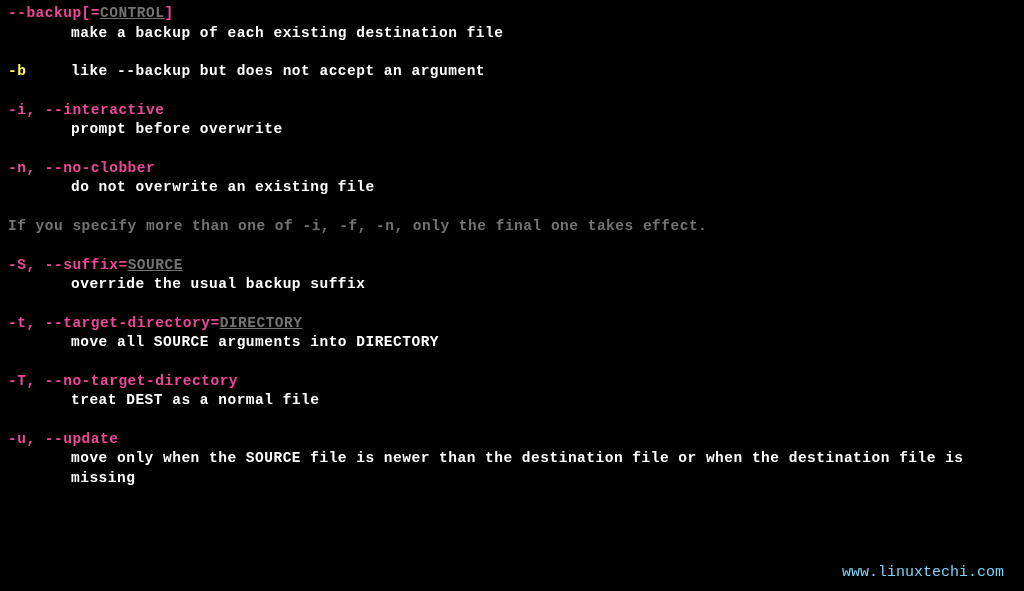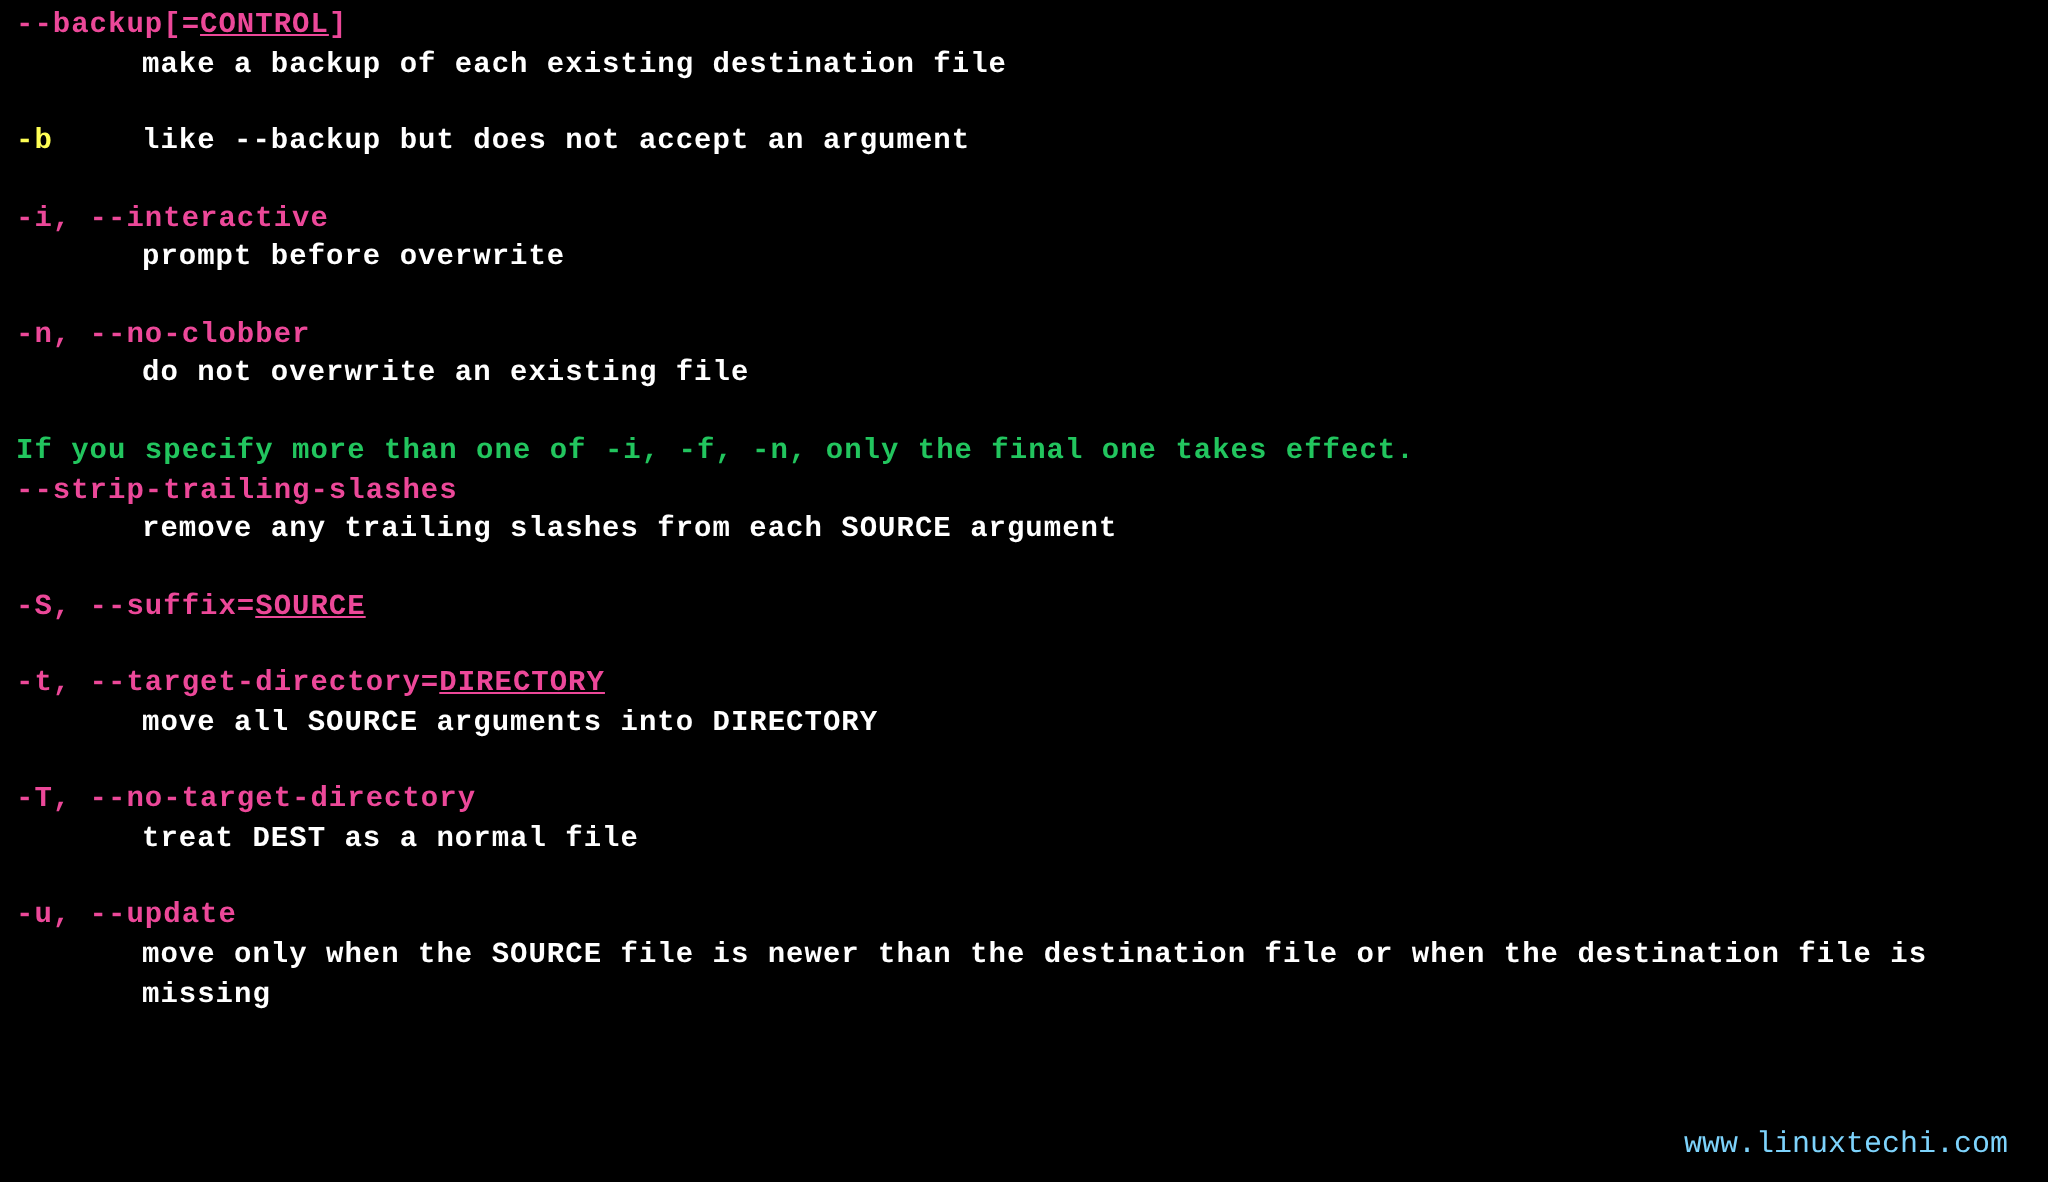--- a/index.html
+++ b/index.html
@@ -19,31 +19,32 @@
       height: 591px;
       overflow: hidden;
       position: relative;
       letter-spacing: 0.5px;
     }
     .option-flag {
       color: #ec4899;
     }
     .underlined {
       text-decoration: underline;
-      color: #ec4899;
+      color: #737373;
     }
     .description {
       color: #ffffff;
       padding-left: 63px;
     }
     .block {
       margin-bottom: 19px;
     }
     .note-line {
-      color: #22c55e;
+      color: #737373;
+      margin-bottom: 19px;
     }
     .inline-b {
       display: inline-block;
       width: 63px;
       color: #ffff55;
       vertical-align: top;
     }
     .inline-b-row {
       display: flex;
     }
@@ -80,29 +81,26 @@
     <div class="description">prompt before overwrite</div>
   </div>
 
   <div class="block">
     <div class="option-flag">-n, --no-clobber</div>
     <div class="description">do not overwrite an existing file</div>
   </div>
 
   <div class="note-line">If you specify more than one of -i, -f, -n, only the final one takes effect.</div>
 
-  <div class="block">
-    <div class="option-flag">--strip-trailing-slashes</div>
-    <div class="description">remove any trailing slashes from each SOURCE argument</div>
-  </div>
 
   <div class="block">
     <div>
       <span class="option-flag">-S, --suffix=</span><span class="underlined">SOURCE</span>
     </div>
+    <div class="description">override the usual backup suffix</div>
   </div>
 
   <div class="block">
     <div>
       <span class="option-flag">-t, --target-directory=</span><span class="underlined">DIRECTORY</span>
     </div>
     <div class="description">move all SOURCE arguments into DIRECTORY</div>
   </div>
 
   <div class="block">

